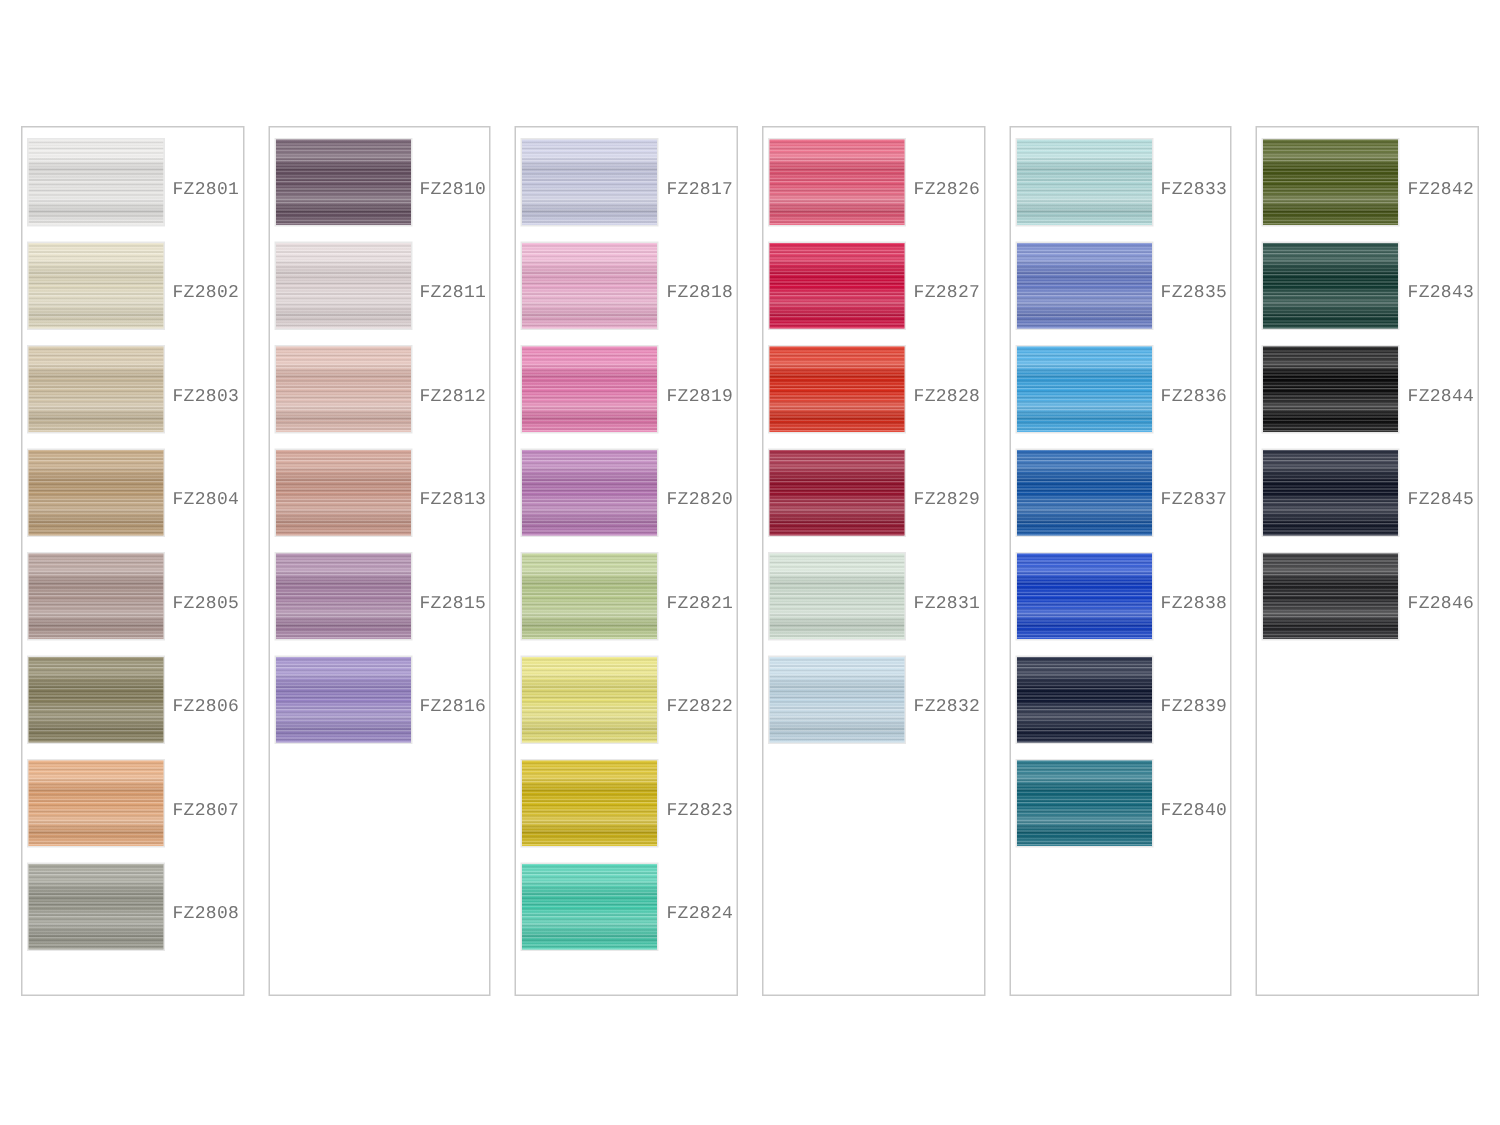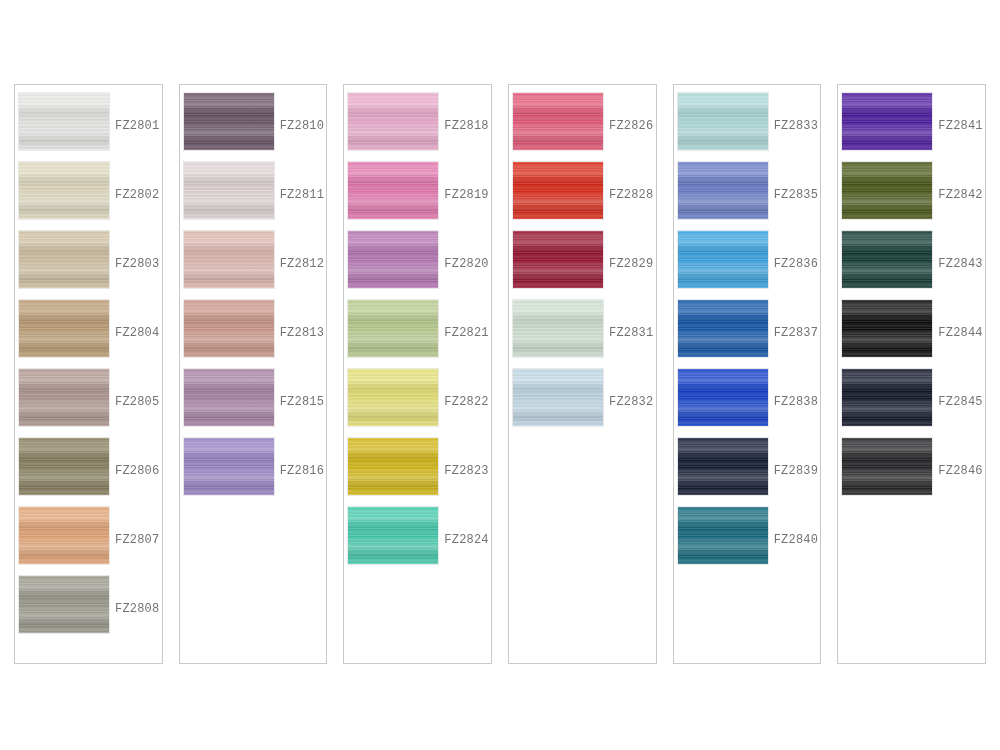--- a/index.html
+++ b/index.html
@@ -177,20 +177,24 @@
           <div class="swatch-chip" style="background-color: rgb(171, 132, 169);"></div>
           <div class="swatch-label">FZ2815</div>
         </div>
         <div class="swatch-row">
           <div class="swatch-chip" style="background-color: rgb(154, 134, 201);"></div>
           <div class="swatch-label">FZ2816</div>
         </div>
       </div>
       <div class="swatch-column">
         <div class="swatch-row">
+          <div class="swatch-chip" style="background-color: rgb(205, 207, 232);"></div>
+          <div class="swatch-label">FZ2817</div>
+        </div>
+        <div class="swatch-row">
           <div class="swatch-chip" style="background-color: rgb(239, 174, 208);"></div>
           <div class="swatch-label">FZ2818</div>
         </div>
         <div class="swatch-row">
           <div class="swatch-chip" style="background-color: rgb(233, 122, 177);"></div>
           <div class="swatch-label">FZ2819</div>
         </div>
         <div class="swatch-row">
           <div class="swatch-chip" style="background-color: rgb(185, 120, 183);"></div>
           <div class="swatch-label">FZ2820</div>
@@ -211,20 +215,24 @@
           <div class="swatch-chip" style="background-color: rgb(69, 207, 176);"></div>
           <div class="swatch-label">FZ2824</div>
         </div>
       </div>
       <div class="swatch-column">
         <div class="swatch-row">
           <div class="swatch-chip" style="background-color: rgb(233, 88, 120);"></div>
           <div class="swatch-label">FZ2826</div>
         </div>
         <div class="swatch-row">
+          <div class="swatch-chip" style="background-color: rgb(216, 15, 66);"></div>
+          <div class="swatch-label">FZ2827</div>
+        </div>
+        <div class="swatch-row">
           <div class="swatch-chip" style="background-color: rgb(224, 42, 24);"></div>
           <div class="swatch-label">FZ2828</div>
         </div>
         <div class="swatch-row">
           <div class="swatch-chip" style="background-color: rgb(155, 20, 48);"></div>
           <div class="swatch-label">FZ2829</div>
         </div>
         <div class="swatch-row">
           <div class="swatch-chip" style="background-color: rgb(212, 228, 214);"></div>
           <div class="swatch-label">FZ2831</div>
@@ -259,24 +267,20 @@
           <div class="swatch-chip" style="background-color: rgb(18, 26, 52);"></div>
           <div class="swatch-label">FZ2839</div>
         </div>
         <div class="swatch-row">
           <div class="swatch-chip" style="background-color: rgb(19, 107, 128);"></div>
           <div class="swatch-label">FZ2840</div>
         </div>
       </div>
       <div class="swatch-column">
         <div class="swatch-row">
-          <div class="swatch-chip" style="background-color: rgb(79, 27, 163);"></div>
-          <div class="swatch-label">FZ2841</div>
-        </div>
-        <div class="swatch-row">
           <div class="swatch-chip" style="background-color: rgb(75, 90, 24);"></div>
           <div class="swatch-label">FZ2842</div>
         </div>
         <div class="swatch-row">
           <div class="swatch-chip" style="background-color: rgb(18, 59, 51);"></div>
           <div class="swatch-label">FZ2843</div>
         </div>
         <div class="swatch-row">
           <div class="swatch-chip" style="background-color: rgb(11, 11, 12);"></div>
           <div class="swatch-label">FZ2844</div>

